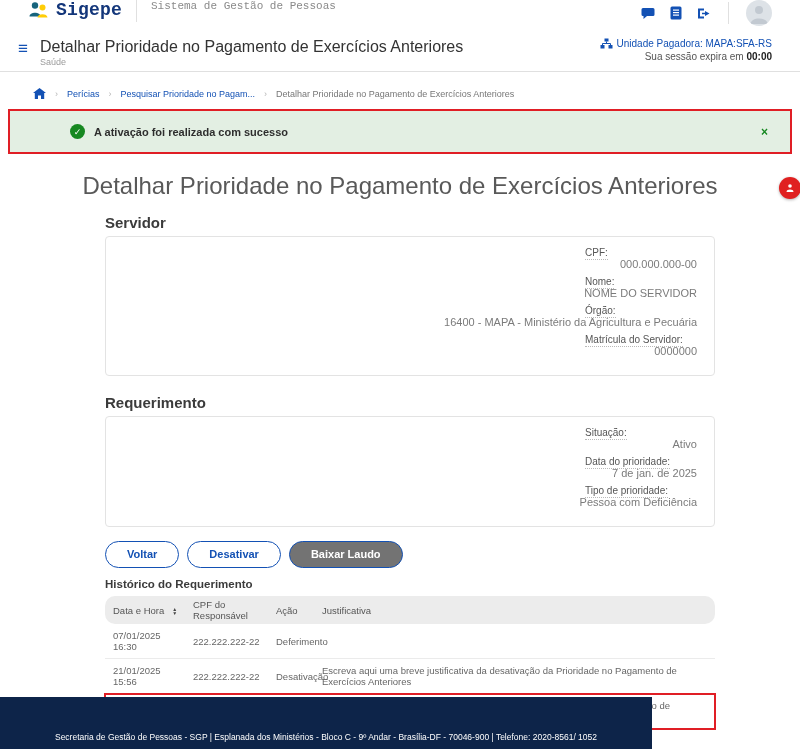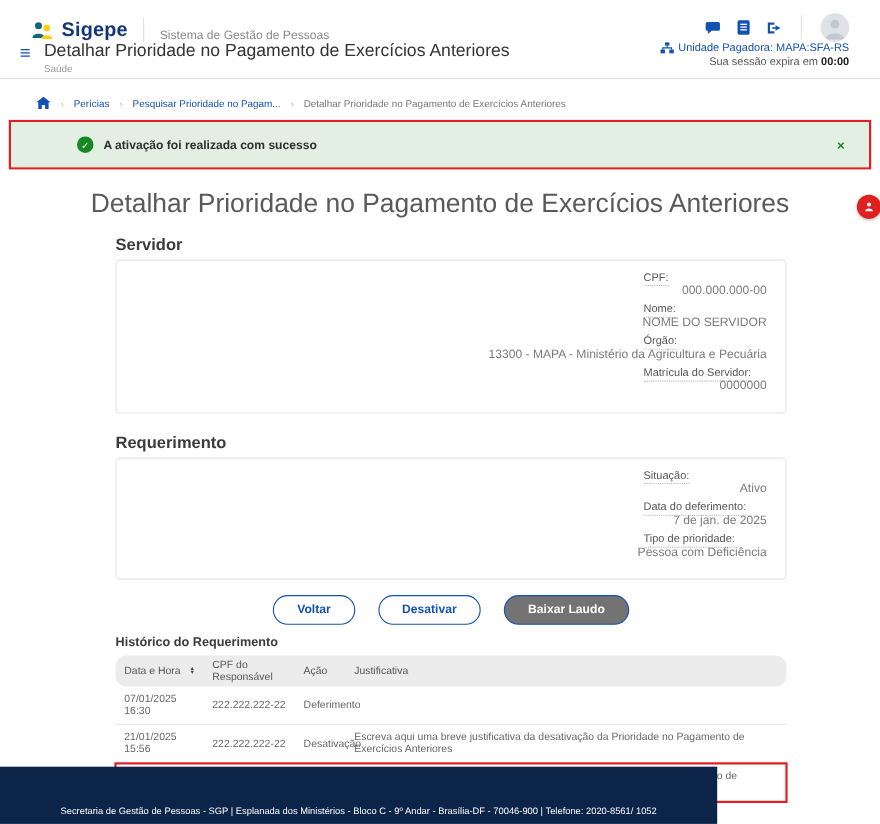--- a/index.html
+++ b/index.html
@@ -2,21 +2,21 @@
 <html><head>
 <meta charset="utf-8">
 <style>
   * { margin:0; padding:0; box-sizing:border-box; }
   html,body { width:800px; }
   body { font-family:"Liberation Sans", sans-serif; background:#fff; color:#333; }
   .page { position:relative; width:800px; height:749px; overflow:hidden; background:#fff; }
 
   
   .topbar { background:#fff; border-bottom:1px solid #e0e0e0; }
-  .row1 { height:38px; display:flex; align-items:flex-end; padding:0 28px; }
+  .row1 { height:38px; display:flex; align-items:flex-start; padding:0 28px;font-family:Liberation Mono, monospace; }
   .brand { display:flex; align-items:center; gap:6px; cursor:pointer; }
   .brand-text { font-size:18px; font-weight:bold; color:#13367a; letter-spacing:.2px; }
   .vdiv { width:1px; height:22px; background:#e0e0e0; margin:0 14px; }
   .system-name { font-size:11px; color:#8a8a8a; }
   .top-icons { margin-left:auto; display:flex; align-items:center; gap:15px; }
   .top-icons svg { display:block; }
   .avatar { width:26px; height:26px; border-radius:50%; background:#dde2e7; display:flex; align-items:center; justify-content:center; overflow:hidden; }
   .row2 { height:33px; display:flex; align-items:flex-start; padding:0 28px 0 18px; position:relative; }
   .hamburger { color:#1351b4; font-size:17px; line-height:20px; margin:1px 12px 0 0; cursor:pointer; }
   .title-wrap h1 { font-size:16px; font-weight:400; color:#333; line-height:18px; }
@@ -49,21 +49,21 @@
   .content { width:610px; margin-left:105px; }
   .section-h { font-size:15px; font-weight:bold; color:#3b3b3b; margin-top:14px; }
   .section-h.small { font-size:11.5px; margin-top:10px; }
   .card { border:1px solid #e3e3e3; border-radius:4px; background:#fff; margin-top:5px; padding:10px 17px 12px 17px; }
   .frow { display:flex; align-items:flex-end; min-height:29px;flex-direction:column; }
   .flabel { width:112px; flex:none; font-size:10px; color:#555; }
   .flabel span { border-bottom:1px dotted #b9b9b9; padding-bottom:1px; }
   .fvalue { font-size:11px; color:#7b7b7b; padding-left:16px; }
 
   
-  .actions { display:flex; justify-content:center; gap:21px; margin-top:14px; }
+  .actions { display:flex; justify-content:flex-start; gap:8px; margin-top:14px; }
   .btn { font-family:"Liberation Sans",sans-serif; font-size:11px; font-weight:bold; border-radius:14px; padding:6px 21px; cursor:pointer; line-height:13px; }
   .btn.outline { background:#fff; color:#1351b4; border:1px solid #1351b4; }
   .btn.solid { background:#737373; color:#fff; border:1px solid #1351b4; }
 
   
   .table { margin-top:6px; }
   .t-head, .t-row { display:grid; grid-template-columns:80px 83px 46px 1fr; padding:0 8px; align-items:center; }
   .t-head { background:#ececec; min-height:28px; font-size:9.5px; color:#555;border-radius:10px; }
   .t-row { min-height:27px; border-bottom:1px solid #ebebeb; font-size:9.5px; color:#666; padding-top:6px; padding-bottom:6px; }
   .t-cell { padding-right:10px; }
@@ -177,38 +177,38 @@
         <div class="frow">
           <div class="flabel"><span>CPF:</span></div>
           <div class="fvalue">000.000.000-00</div>
         </div>
         <div class="frow">
           <div class="flabel"><span>Nome:</span></div>
           <div class="fvalue">NOME DO SERVIDOR</div>
         </div>
         <div class="frow">
           <div class="flabel"><span>Órgão:</span></div>
-          <div class="fvalue">13300 - MAPA - Ministério da Agricultura e Pecuária</div>
+          <div class="fvalue">16400 - MAPA - Ministério da Agricultura e Pecuária</div>
         </div>
         <div class="frow">
           <div class="flabel"><span>Matrícula do Servidor:</span></div>
           <div class="fvalue">0000000</div>
         </div>
       </div>
     </section>
 
     <section>
       <h3 class="section-h" style="margin-top:18px">Requerimento</h3>
       <div class="card">
         <div class="frow">
           <div class="flabel"><span>Situação:</span></div>
           <div class="fvalue">Ativo</div>
         </div>
         <div class="frow">
-          <div class="flabel"><span>Data do deferimento:</span></div>
+          <div class="flabel"><span>Data do prioridade:</span></div>
           <div class="fvalue">7 de jan. de 2025</div>
         </div>
         <div class="frow">
           <div class="flabel"><span>Tipo de prioridade:</span></div>
           <div class="fvalue">Pessoa com Deficiência</div>
         </div>
       </div>
     </section>
 
     <div class="actions">

